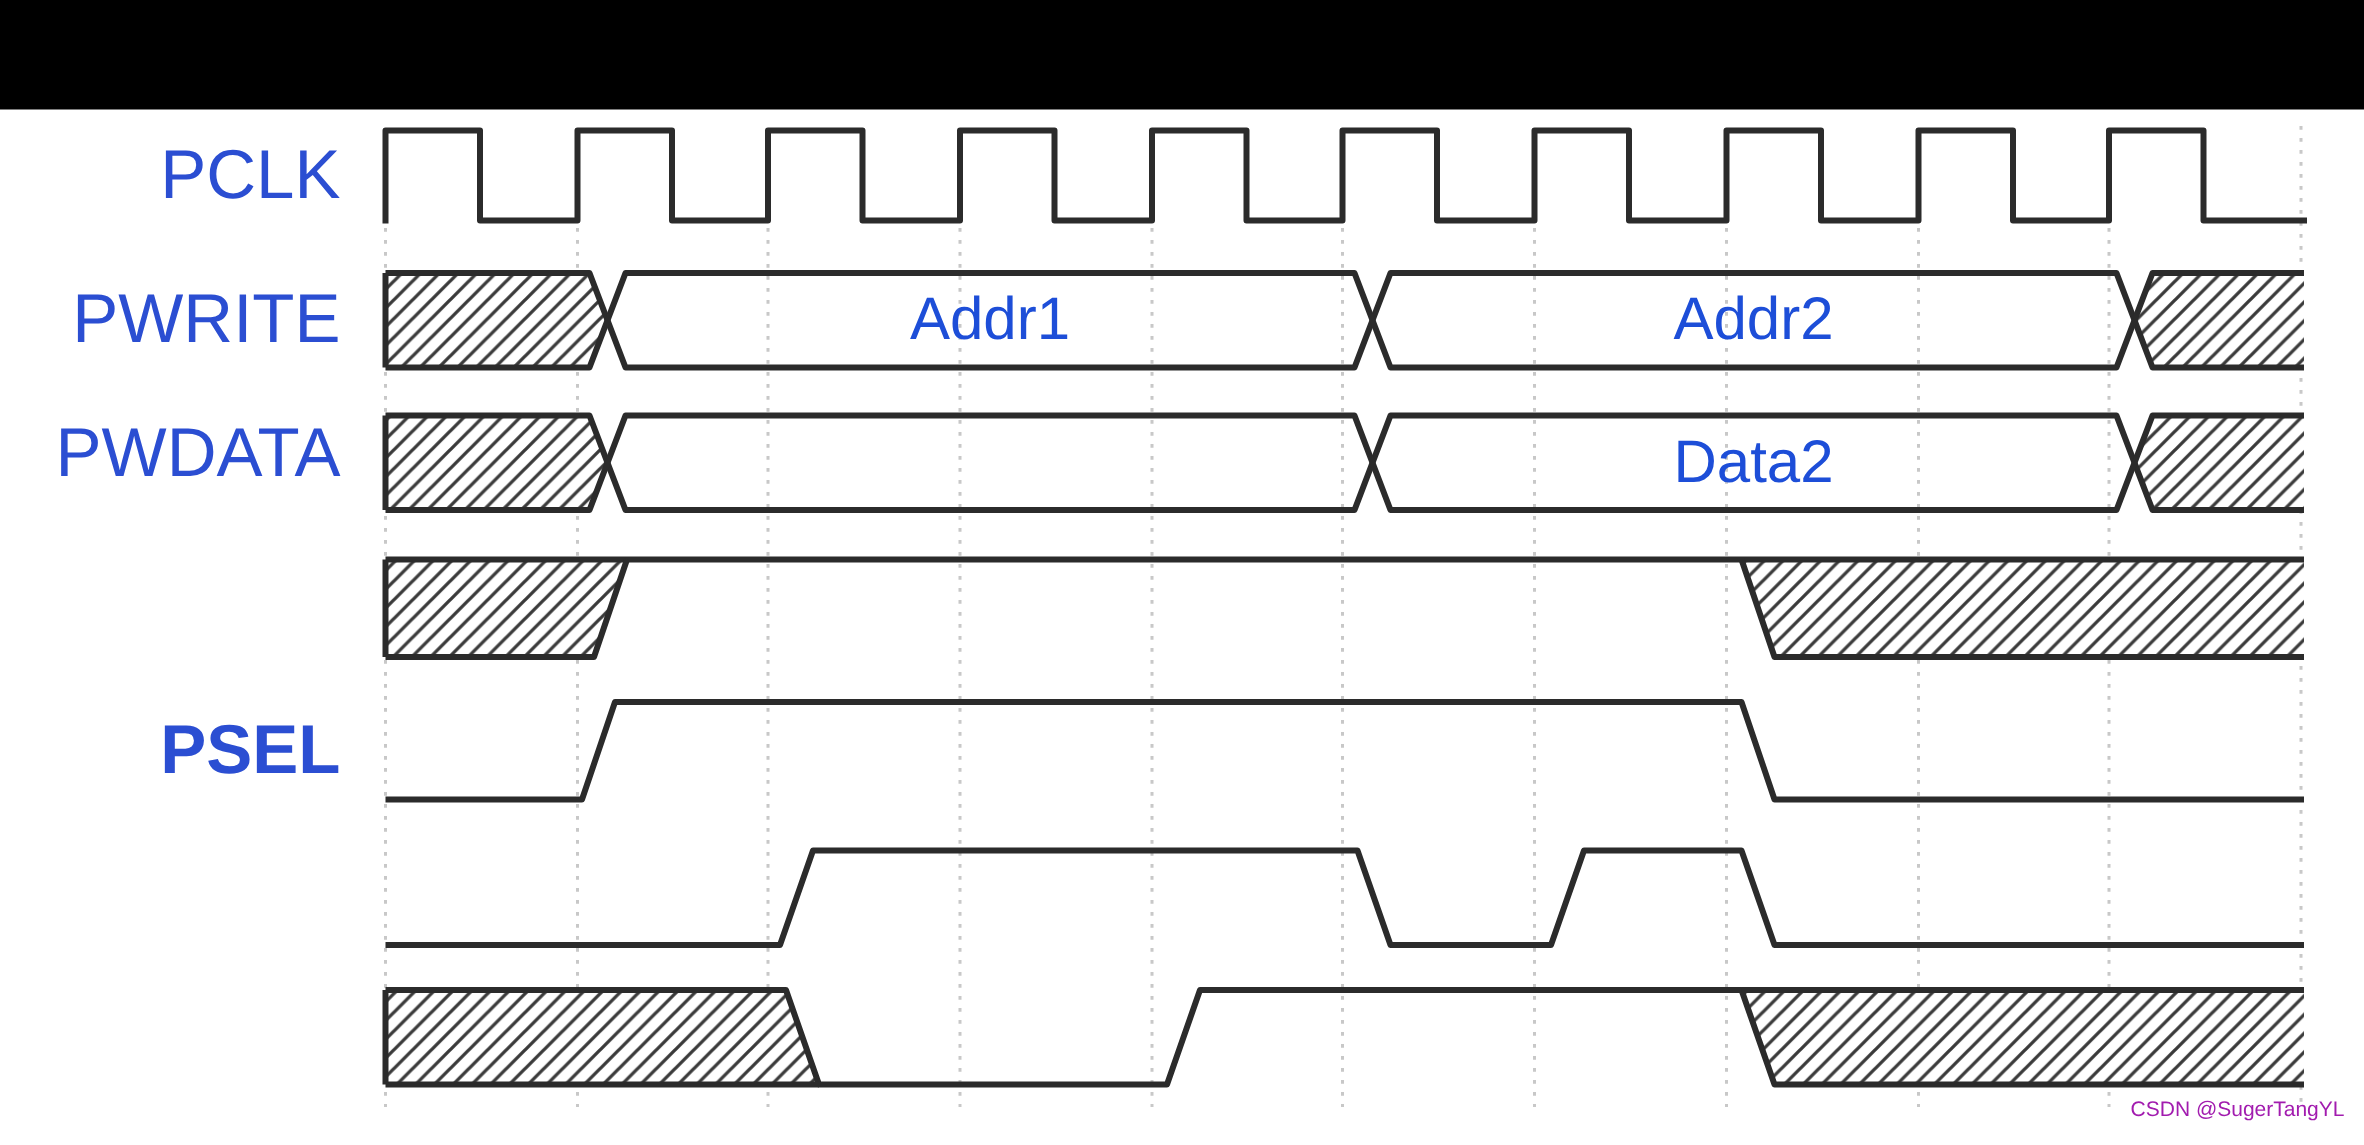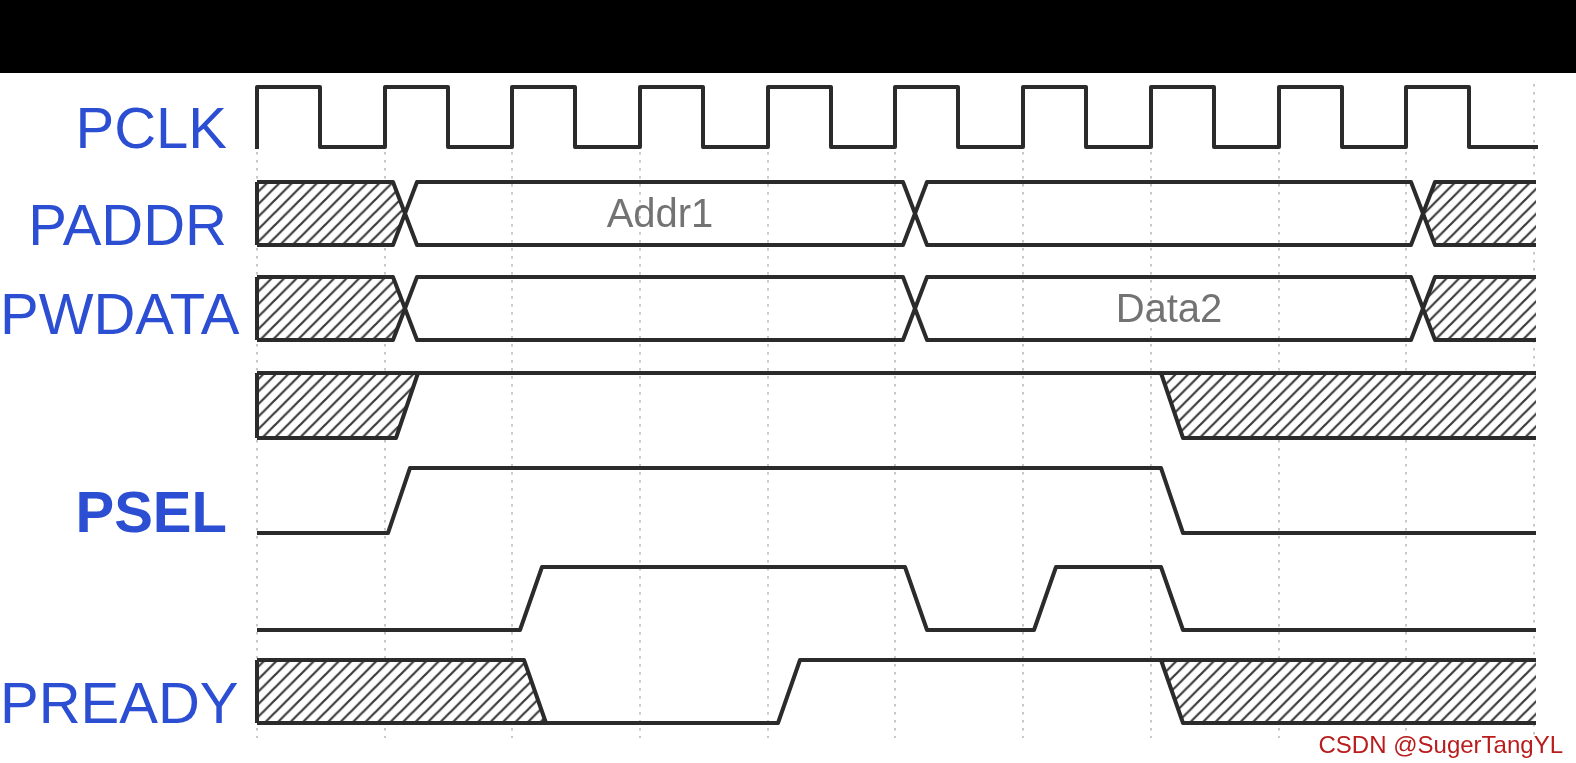--- a/index.html
+++ b/index.html
@@ -4,27 +4,27 @@
 <style>
   html,body{margin:0;padding:0;background:#ffffff;}
   .stage{
     position:relative;width:1576px;height:763px;background:#ffffff;
     overflow:hidden;font-family:"Liberation Sans",sans-serif;
   }
   .topbar{position:absolute;left:0;top:0;width:1576px;height:73px;background:#000000;}
   .wavesvg{position:absolute;left:0;top:0;}
   .sig-label{
     position:absolute;left:0;width:227px;text-align:right;
-    color:#2b4ed2;font-size:58px;white-space:nowrap;margin-top:12px;
+    color:#2b4ed2;font-size:46px;white-space:nowrap;
   }
   .bus-label{
-    position:absolute;text-align:center;color:#737373;font-size:40px;white-space:nowrap;
+    position:absolute;text-align:center;color:#1d4ed8;font-size:40px;white-space:nowrap;
   }
   .watermark{
-    position:absolute;right:13px;top:731px;color:#b91c1c;font-size:24px;white-space:nowrap;
+    position:absolute;right:13px;top:731px;color:#a21caf;font-size:14px;white-space:nowrap;
   }
   .lbl-pclk   {top:85px;height:62px;line-height:62px;}
   .lbl-paddr  {top:180px;height:65px;line-height:65px;}
   .lbl-pwdata {top:269px;height:65px;line-height:65px;}
   .lbl-pwrite {top:371px;height:67px;line-height:67px;}
   .lbl-psel   {top:466px;height:67px;line-height:67px;font-weight:bold;}
   .lbl-penable{top:565px;height:65px;line-height:65px;}
   .lbl-pready {top:658px;height:65px;line-height:65px;}
   .bus-addr1{left:417px;top:182px;width:486px;height:63px;line-height:63px;}
   .bus-addr2{left:927px;top:182px;width:484px;height:63px;line-height:63px;}
@@ -104,23 +104,23 @@
       <g stroke="#2b2b2b" stroke-width="4" fill="none" stroke-linejoin="round">
         <path d="M257,660 H524 L546,723 H778 L800,660 H1161 L1183,723 H1536"></path>
         <path d="M1161,660 H1536"></path>
         <path d="M257,723 H546"></path>
         <path d="M257,660 V723"></path>
       </g>
     </g>
   </svg>
 
   <div class="sig-label lbl-pclk">PCLK</div>
-  <div class="sig-label lbl-paddr">PADDR</div>
+  <div class="sig-label lbl-paddr">PWRITE</div>
   <div class="sig-label lbl-pwdata">PWDATA</div>
   <div class="sig-label lbl-psel">PSEL</div>
-  <div class="sig-label lbl-pready">PREADY</div>
 
   <div class="bus-label bus-addr1">Addr1</div>
+  <div class="bus-label bus-addr2">Addr2</div>
   <div class="bus-label bus-data2">Data2</div>
 
   <div class="watermark">CSDN @SugerTangYL</div>
 
 </div>
 
 </body></html>

